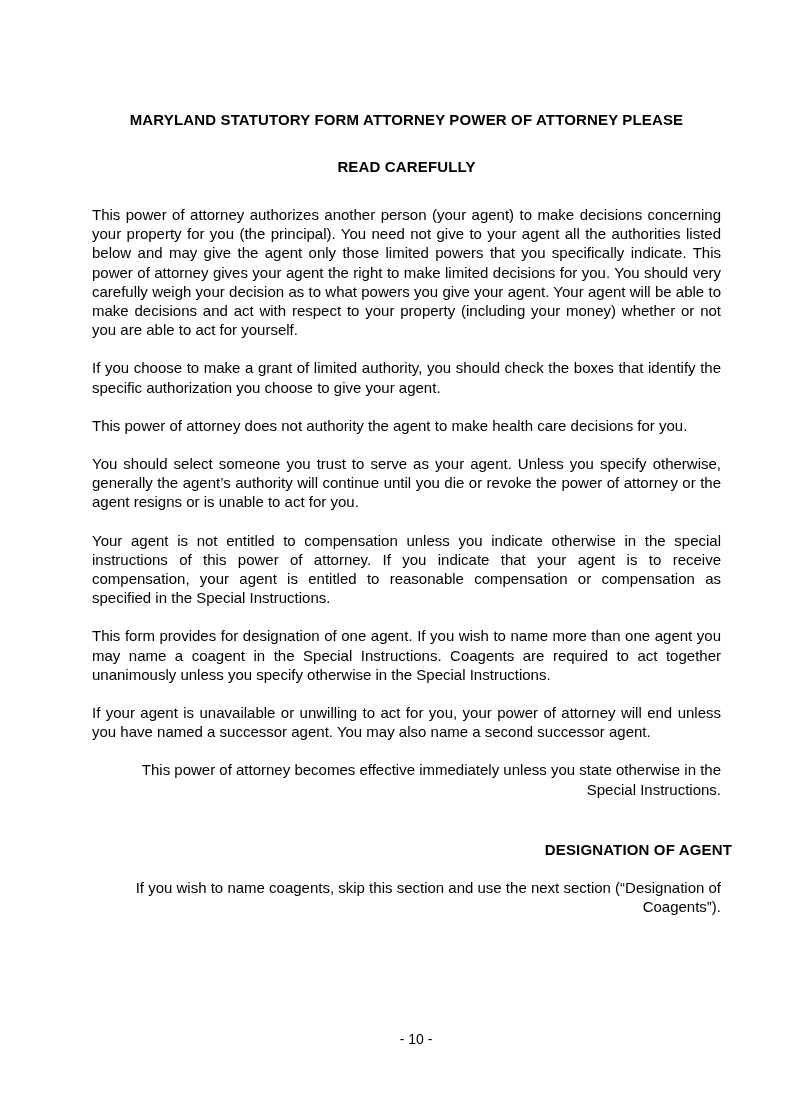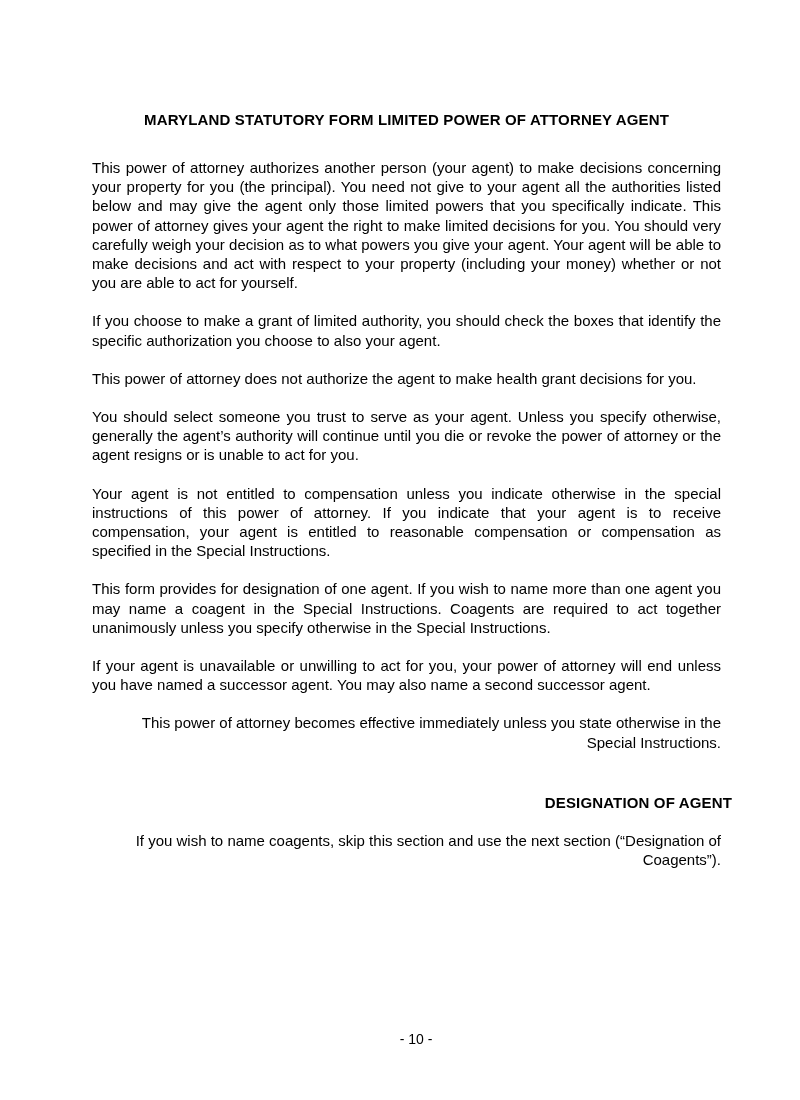--- a/index.html
+++ b/index.html
@@ -86,28 +86,29 @@
     padding-left: 16px;
   }
 </style>
 </head>
 <body>
 
 <div id="page">
 
   <div id="content">
 
-    <h1 class="heading h-main">MARYLAND STATUTORY FORM LIMITED POWER OF ATTORNEY AGENT</h1>
+    <h1 class="heading h-main">MARYLAND STATUTORY FORM ATTORNEY POWER OF ATTORNEY PLEASE</h1>
 
+    <h2 class="heading h-sub">READ CAREFULLY</h2>
 
     <p class="body-par gap-first">This power of attorney authorizes another person (your agent) to make decisions concerning your property for you (the principal). You need not give to your agent all the authorities listed below and may give the agent only those limited powers that you specifically indicate. This power of attorney gives your agent the right to make limited decisions for you. You should very carefully weigh your decision as to what powers you give your agent. Your agent will be able to make decisions and act with respect to your property (including your money) whether or not you are able to act for yourself.</p>
 
-    <p class="body-par">If you choose to make a grant of limited authority, you should check the boxes that identify the specific authorization you choose to also your agent.</p>
+    <p class="body-par">If you choose to make a grant of limited authority, you should check the boxes that identify the specific authorization you choose to give your agent.</p>
 
-    <p class="body-par">This power of attorney does not authorize the agent to make health grant decisions for you.</p>
+    <p class="body-par">This power of attorney does not authority the agent to make health care decisions for you.</p>
 
     <p class="body-par">You should select someone you trust to serve as your agent. Unless you specify otherwise, generally the agent’s authority will continue until you die or revoke the power of attorney or the agent resigns or is unable to act for you.</p>
 
     <p class="body-par">Your agent is not entitled to compensation unless you indicate otherwise in the special instructions of this power of attorney. If you indicate that your agent is to receive compensation, your agent is entitled to reasonable compensation or compensation as specified in the Special Instructions.</p>
 
     <p class="body-par">This form provides for designation of one agent. If you wish to name more than one agent you may name a coagent in the Special Instructions. Coagents are required to act together unanimously unless you specify otherwise in the Special Instructions.</p>
 
     <p class="body-par">If your agent is unavailable or unwilling to act for you, your power of attorney will end unless you have named a successor agent. You may also name a second successor agent.</p>
 
     <p class="body-par ragged">This power of attorney becomes effective immediately unless you state otherwise in the Special Instructions.</p>

